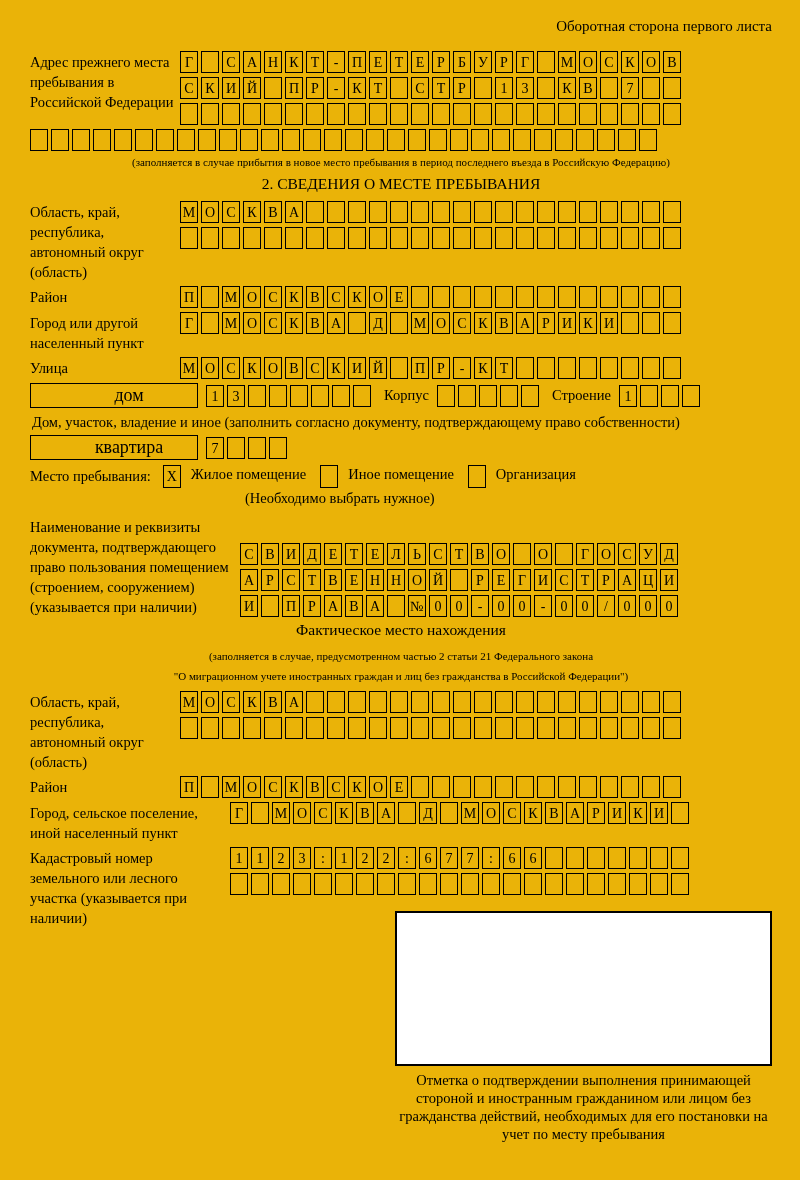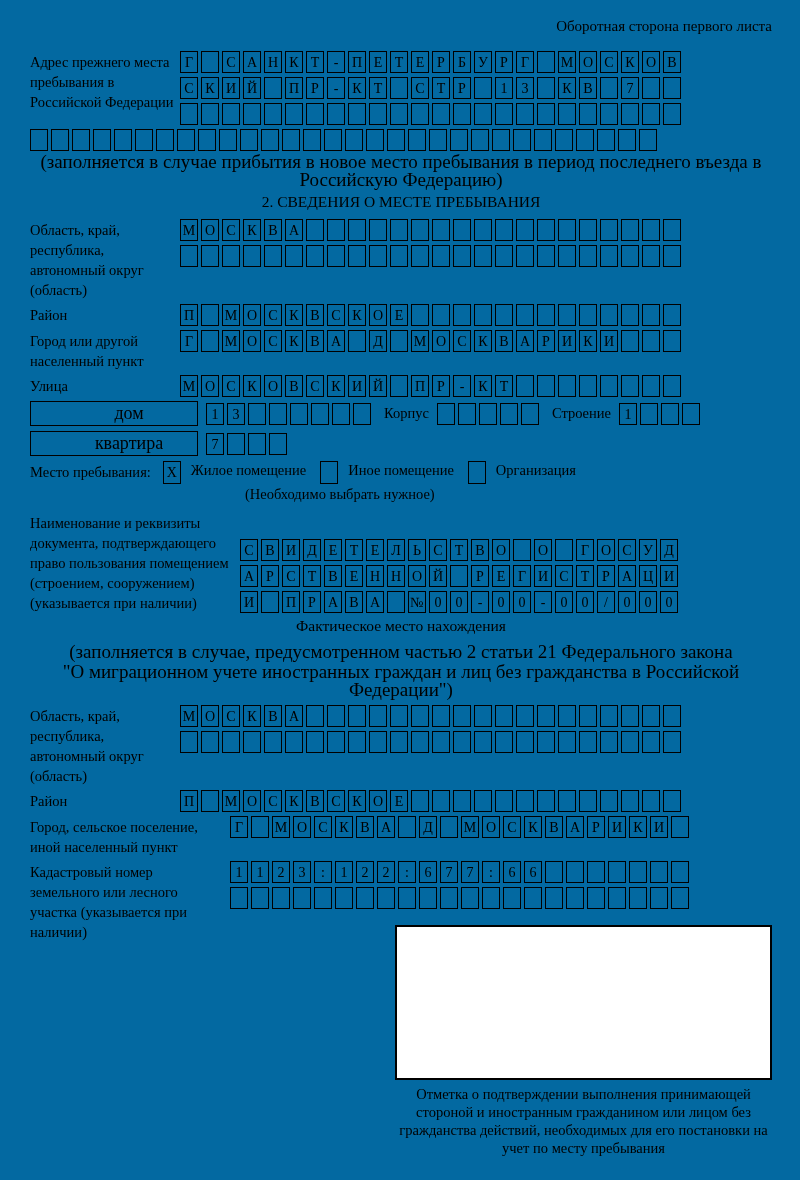--- a/index.html
+++ b/index.html
@@ -1,20 +1,20 @@
 <!DOCTYPE html>
 <html><head>
 <meta charset="utf-8">
 <style>
   * { margin:0; padding:0; box-sizing:border-box; }
   html,body { background:#ffffff; }
   .page {
     position:relative;
     width:800px; height:1180px;
-    background:#0369a1;
+    background:#eab308;
     color:#000000;
     font-family:"Liberation Serif", "DejaVu Serif", serif;
     font-size:14.5px;
     padding:18px 28px 0 30px;
     overflow:hidden;
   }
   .top-title { text-align:right; font-size:15px; margin-bottom:16px; }
 
   .frow { display:flex; align-items:flex-start; margin-bottom:4px; }
   .flabel { flex:0 0 150px; line-height:20px; padding-top:1px; padding-right:6px; }
@@ -28,21 +28,21 @@
     width:18px; height:22px;
     border:1.5px solid #000;
     margin-right:3px;
     text-align:center;
     line-height:21px;
     font-size:14px;
     flex:0 0 auto;
   }
   .fullrow { margin:4px 0 2px 0; }
 
-  .note-center { text-align:center; font-size:19px; line-height:18px; margin-bottom:2px; }
+  .note-center { text-align:center; font-size:11px; line-height:18px; margin-bottom:2px; }
   .sec-head { text-align:center; font-weight:normal; font-size:15.5px; margin:4px 0 8px 0; }
 
   .widebox {
     border:1.5px solid #000; height:25px;
     display:inline-flex; align-items:center; justify-content:center;
     flex:0 0 auto; font-size:18px;padding-left:30px;
   }
   .widebox.house { width:168px; }
   .widebox.flat  { width:168px; }
   .inline-row { display:flex; align-items:center; margin-bottom:5px; }
@@ -362,20 +362,21 @@
         <span class="cell"></span>
       </div>
     <span class="small-label">Строение</span>
     <div class="cells">
         <span class="cell">1</span>
         <span class="cell"></span>
         <span class="cell"></span>
         <span class="cell"></span>
       </div>
   </div>
+  <div class="caption">Дом, участок, владение и иное (заполнить согласно документу, подтверждающему право собственности)</div>
 
   <div class="inline-row">
     <div class="widebox flat">квартира</div>
     <div class="inline-gap"></div>
     <div class="cells">
         <span class="cell">7</span>
         <span class="cell"></span>
         <span class="cell"></span>
         <span class="cell"></span>
       </div>

